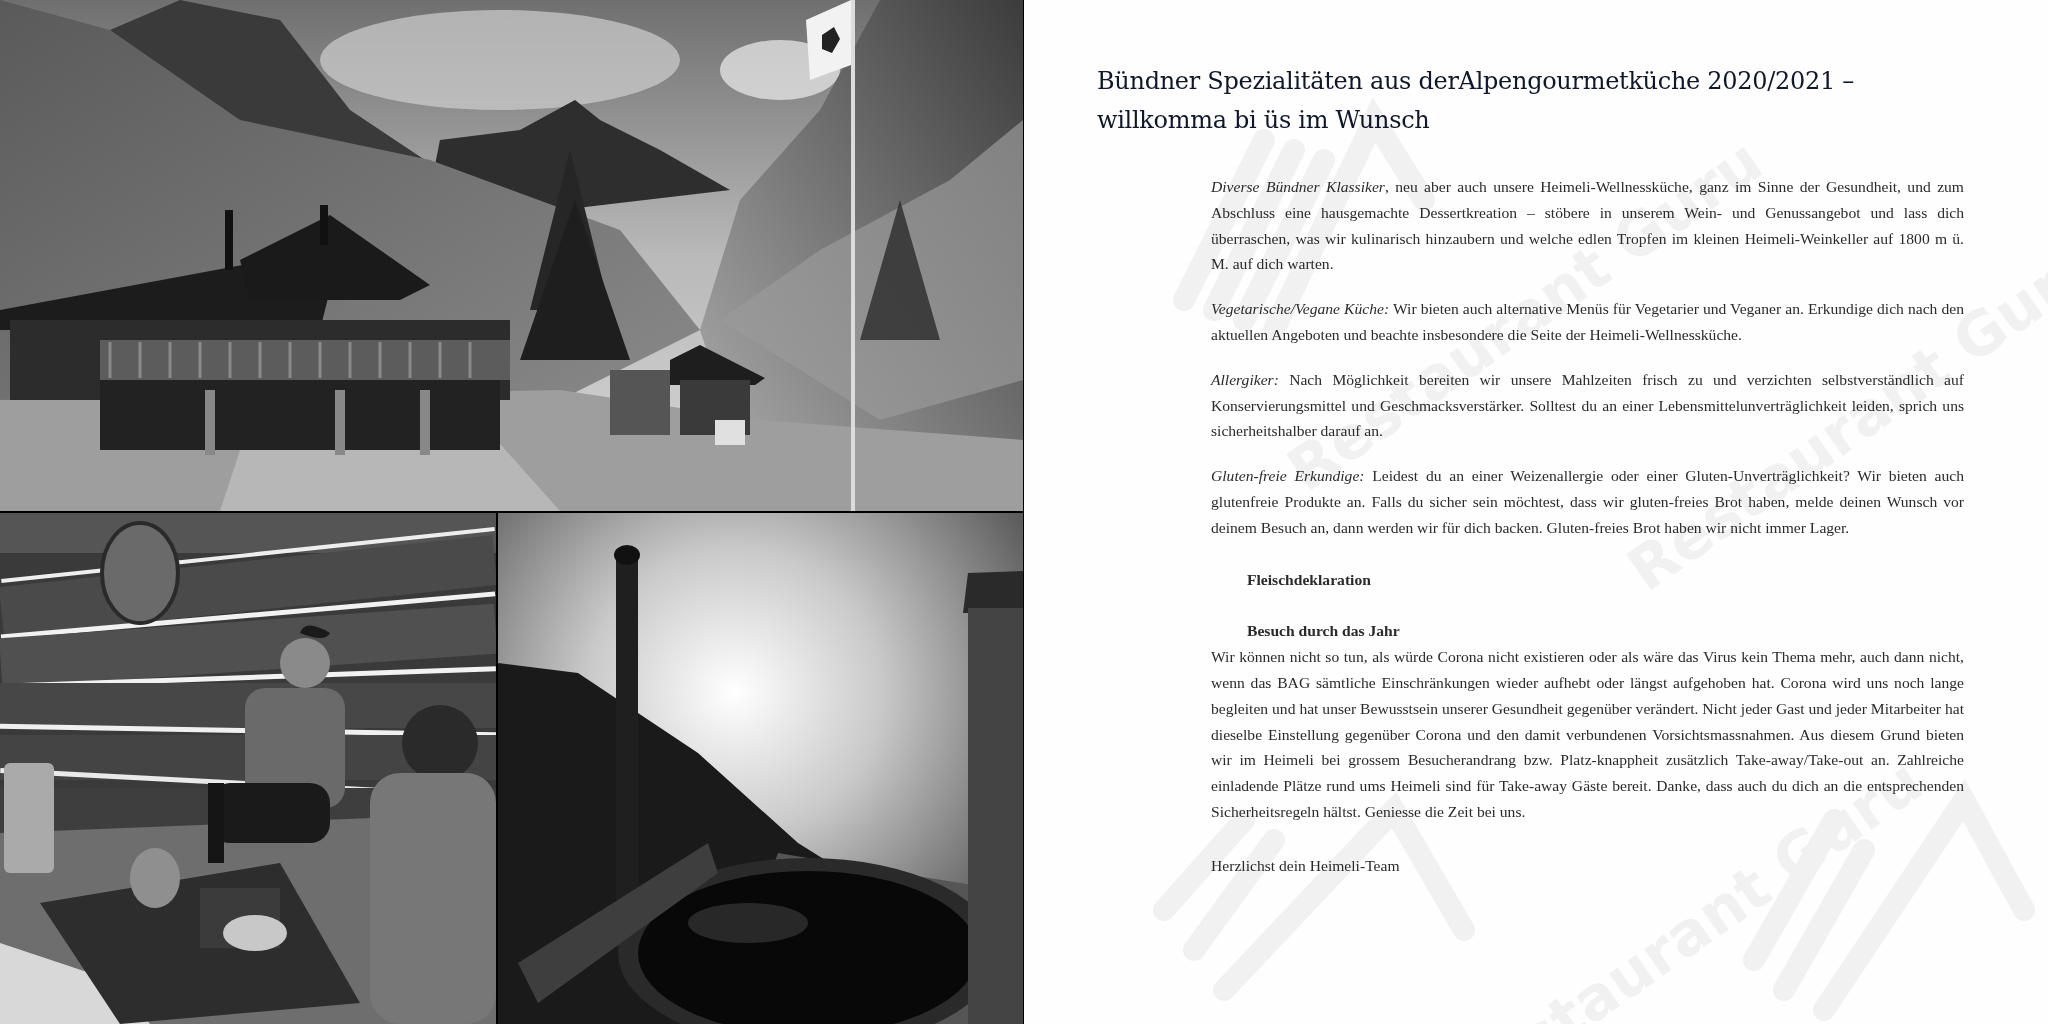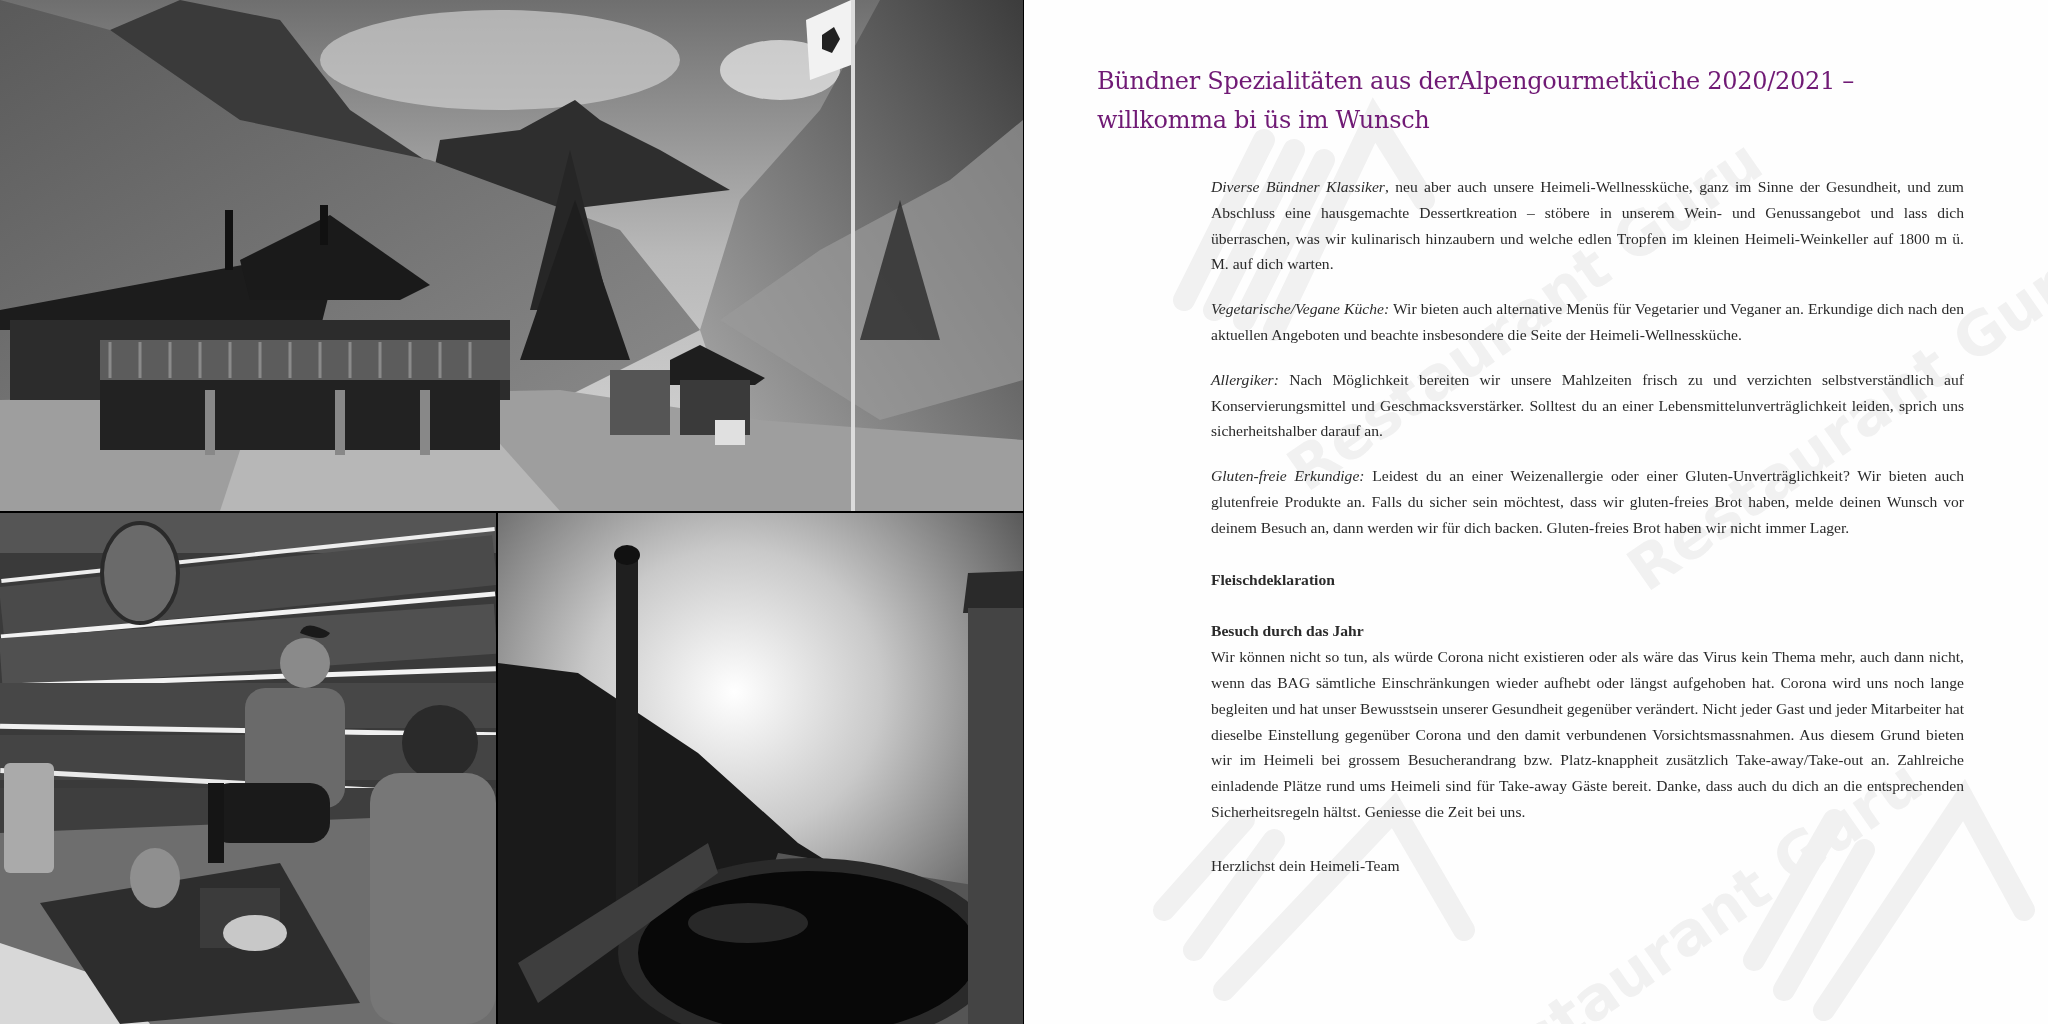--- a/index.html
+++ b/index.html
@@ -10,26 +10,26 @@
   .photo-top { left:0; top:0; width:1023px; height:511px; }
   .photo-bl { left:0; top:513px; width:496px; height:511px; }
   .photo-br { left:498px; top:513px; width:525px; height:511px; }
   .photo svg { display:block; width:100%; height:100%; }
 
   .page { position:absolute; left:1024px; top:0; width:1024px; height:1024px; background:#fefefe; overflow:hidden; }
 
   .watermark { position:absolute; pointer-events:none; color:#f0f0f0; font-family:"DejaVu Sans", sans-serif; font-weight:bold; }
   .wm-text { font-size:60px; transform:rotate(-35deg); white-space:nowrap; opacity:.9; }
 
-  .title { position:absolute; left:73px; top:62px; width:820px; font-family:"DejaVu Serif", serif; font-size:24px; line-height:39px; color:#701a75; font-weight:normal; margin:0; letter-spacing:-0.3px; }
+  .title { position:absolute; left:73px; top:62px; width:820px; font-family:"DejaVu Serif", serif; font-size:24px; line-height:39px; color:#0f172a; font-weight:normal; margin:0; letter-spacing:-0.3px; }
 
   .body { position:absolute; left:187px; top:174px; width:753px; font-family:"Liberation Serif", serif; font-size:15.6px; line-height:25.8px; color:#2a2a2a; text-align:justify; }
   .body p { margin:0 0 19px 0; }
   .body em { font-style:italic; }
-  .body .heading { font-weight:bold; display:block; }
+  .body .heading { font-weight:bold; display:block;margin-left:36px; }
   .body .section { margin-top:26px; }
   .body .signoff { margin-top:28px; }
 </style>
 </head>
 <body>
 
 <div class="photos">
 
   <div class="photo photo-top">
     <svg viewBox="0 0 1023 511" preserveAspectRatio="none">

